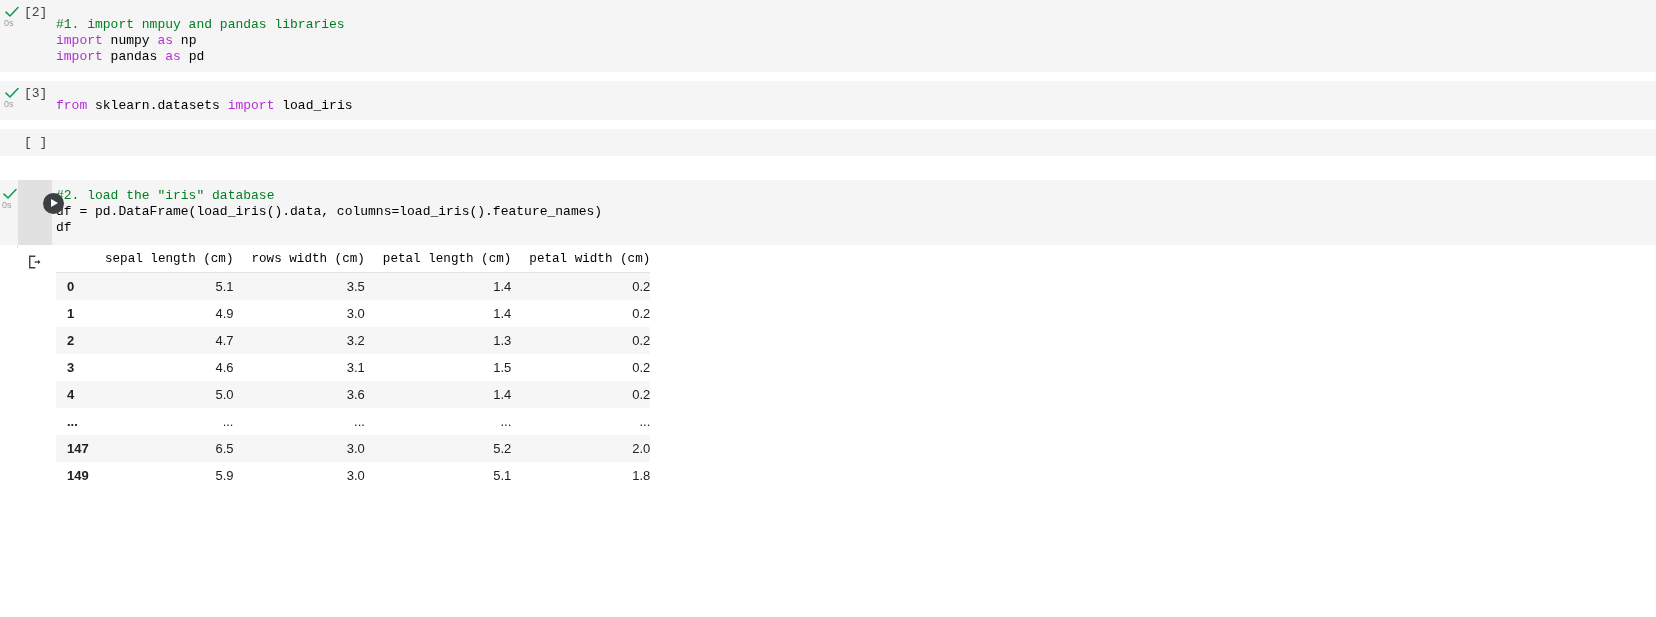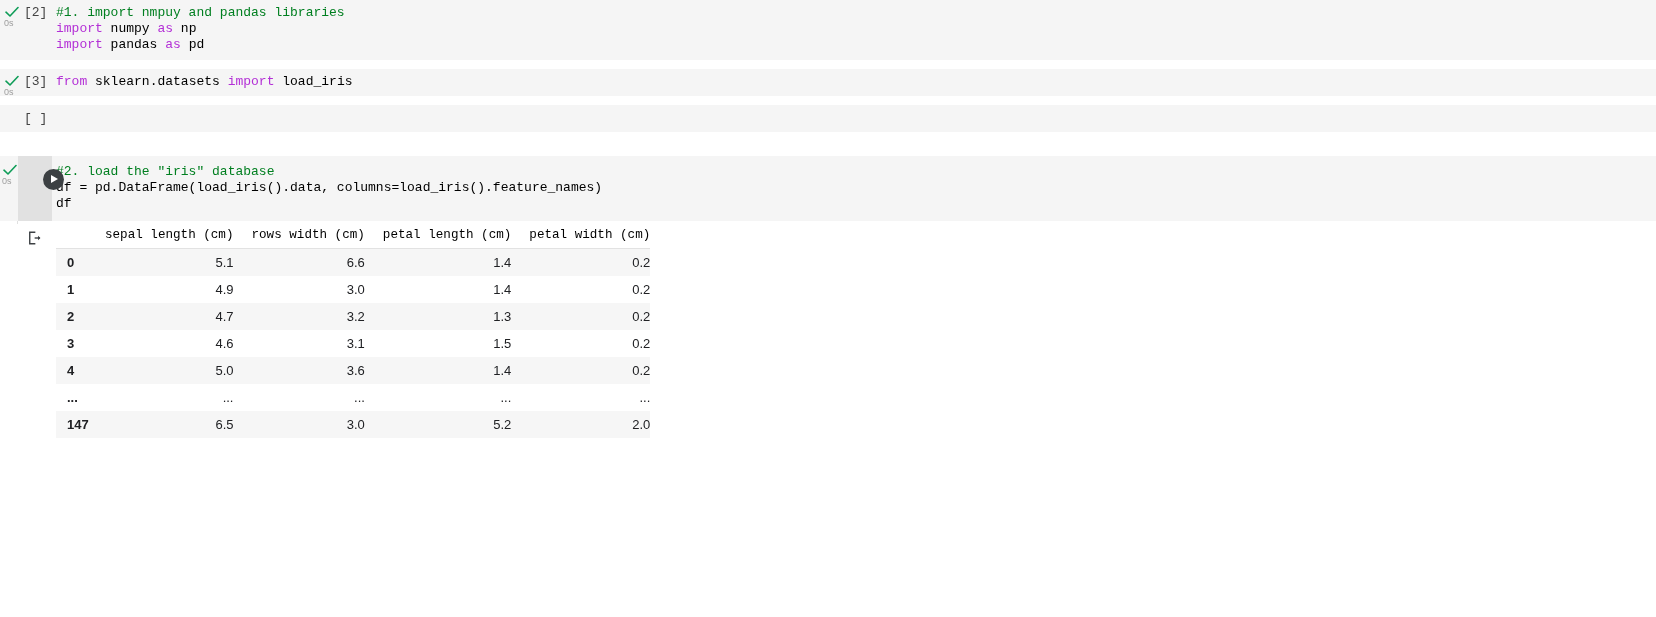--- a/index.html
+++ b/index.html
@@ -64,21 +64,21 @@
     width: 28px;
     font-family: "Liberation Mono", monospace;
     font-size: 13px;
     color: #444444;
     text-align: left;
     white-space: pre;
   }
 
   .code {
     margin: 0;
-    padding: 5px 0 6px 56px;
+    padding: 17px 0 6px 56px;
     font-family: "Liberation Mono", monospace;
     font-size: 13px;
     line-height: 16.2px;
     white-space: pre;
     color: #000000;
   }
   .tok-comment { color: #007f20; }
   .tok-kw      { color: #b32fd6; }
   .tok-plain   { color: #000000; }
 
@@ -272,21 +272,21 @@
               <th>sepal length (cm)</th>
               <th class="col-gap">rows width (cm)</th>
               <th class="col-gap">petal length (cm)</th>
               <th class="col-gap">petal width (cm)</th>
             </tr>
         </thead>
         <tbody id="df-body">
             <tr>
               <td class="idx">0</td>
               <td class="">5.1</td>
-              <td class="col-gap ">6.6</td>
+              <td class="col-gap ">3.5</td>
               <td class="col-gap ">1.4</td>
               <td class="col-gap ">0.2</td>
             </tr>
             <tr>
               <td class="idx">1</td>
               <td class="">4.9</td>
               <td class="col-gap ">3.0</td>
               <td class="col-gap ">1.4</td>
               <td class="col-gap ">0.2</td>
             </tr>
@@ -318,19 +318,26 @@
               <td class="col-gap ell">...</td>
               <td class="col-gap ell">...</td>
             </tr>
             <tr>
               <td class="idx">147</td>
               <td class="">6.5</td>
               <td class="col-gap ">3.0</td>
               <td class="col-gap ">5.2</td>
               <td class="col-gap ">2.0</td>
             </tr>
+            <tr>
+              <td class="idx">149</td>
+              <td class="">5.9</td>
+              <td class="col-gap ">3.0</td>
+              <td class="col-gap ">5.1</td>
+              <td class="col-gap ">1.8</td>
+            </tr>
           </tbody>
       </table>
 
     </div>
   </div>
 
 </div>
 
 </body></html>

